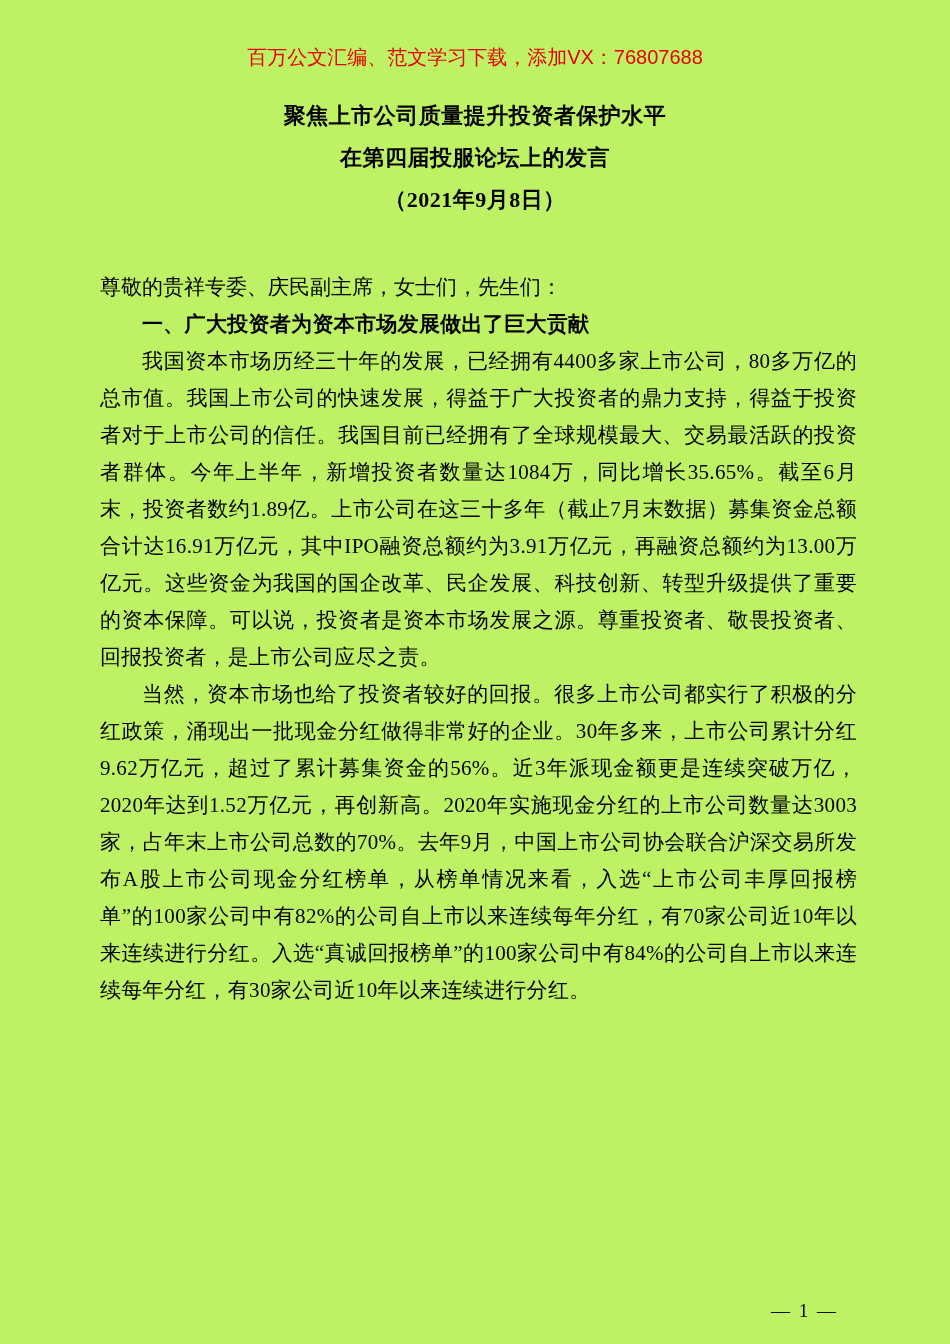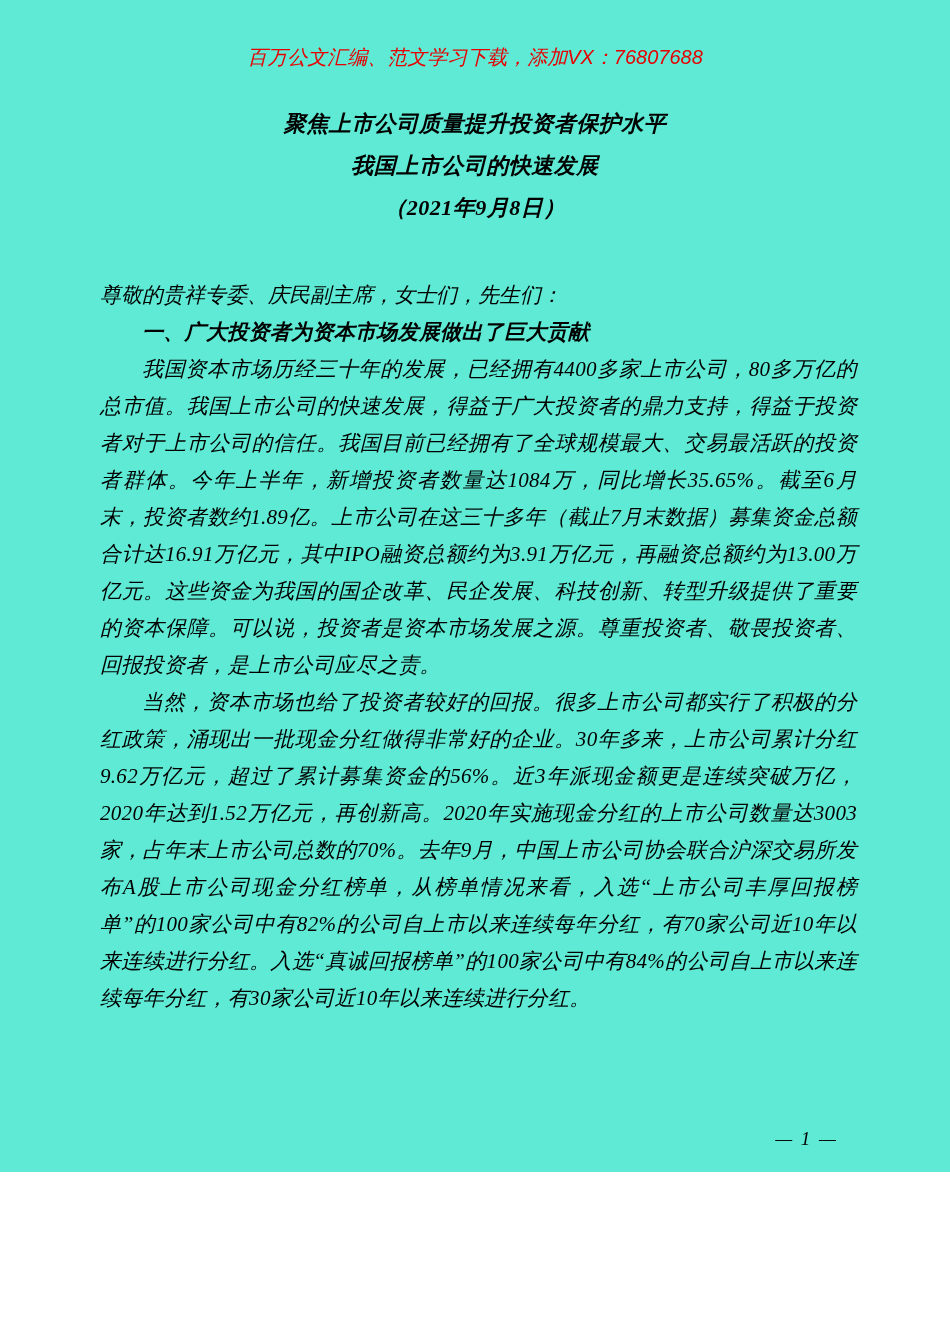--- a/index.html
+++ b/index.html
@@ -1,36 +1,35 @@
 <!DOCTYPE html>
 <html><head>
 <meta charset="utf-8">
 <style>
   * { margin: 0; padding: 0; box-sizing: border-box; }
   html, body { background: #ffffff; }
   .page {
     width: 950px;
-    height: 1172px;
-    background: #5eead4;
+    height: 1344px;
+    background: #bef264;
     position: relative;
     overflow: hidden;
     font-family: "Liberation Serif", "DejaVu Serif", serif;
     color: #000000;
-    font-style: italic;
   }
   .header-notice {
     padding-top: 44px;
     text-align: center;
     font-size: 20px;
     font-weight: 500;
     color: #e60000;
     font-family: "Liberation Sans", "DejaVu Sans", sans-serif;
   }
   .titles {
-    margin-top: 32px;
+    margin-top: 24px;
     text-align: center;
   }
   .title-line {
     font-size: 22px;
     line-height: 42px;
     font-weight: 600;
     letter-spacing: 0.5px;
   }
   .content {
     margin-left: 100px;
@@ -62,21 +61,21 @@
 </style>
 </head>
 <body>
 
 <div class="page">
 
   <div class="header-notice">百万公文汇编、范文学习下载，添加VX：76807688</div>
 
   <div class="titles">
     <div class="title-line">聚焦上市公司质量提升投资者保护水平</div>
-    <div class="title-line">我国上市公司的快速发展</div>
+    <div class="title-line">在第四届投服论坛上的发言</div>
     <div class="title-line">（2021年9月8日）</div>
   </div>
 
   <div class="content">
     <div class="salutation">尊敬的贵祥专委、庆民副主席，女士们，先生们：</div>
 
 
     <div class="para heading">一、广大投资者为资本市场发展做出了巨大贡献</div>
 
     <div class="para">我国资本市场历经三十年的发展，已经拥有4400多家上市公司，80多万亿的总市值。我国上市公司的快速发展，得益于广大投资者的鼎力支持，得益于投资者对于上市公司的信任。我国目前已经拥有了全球规模最大、交易最活跃的投资者群体。今年上半年，新增投资者数量达1084万，同比增长35.65%。截至6月末，投资者数约1.89亿。上市公司在这三十多年（截止7月末数据）募集资金总额合计达16.91万亿元，其中IPO融资总额约为3.91万亿元，再融资总额约为13.00万亿元。这些资金为我国的国企改革、民企发展、科技创新、转型升级提供了重要的资本保障。可以说，投资者是资本市场发展之源。尊重投资者、敬畏投资者、回报投资者，是上市公司应尽之责。</div>

